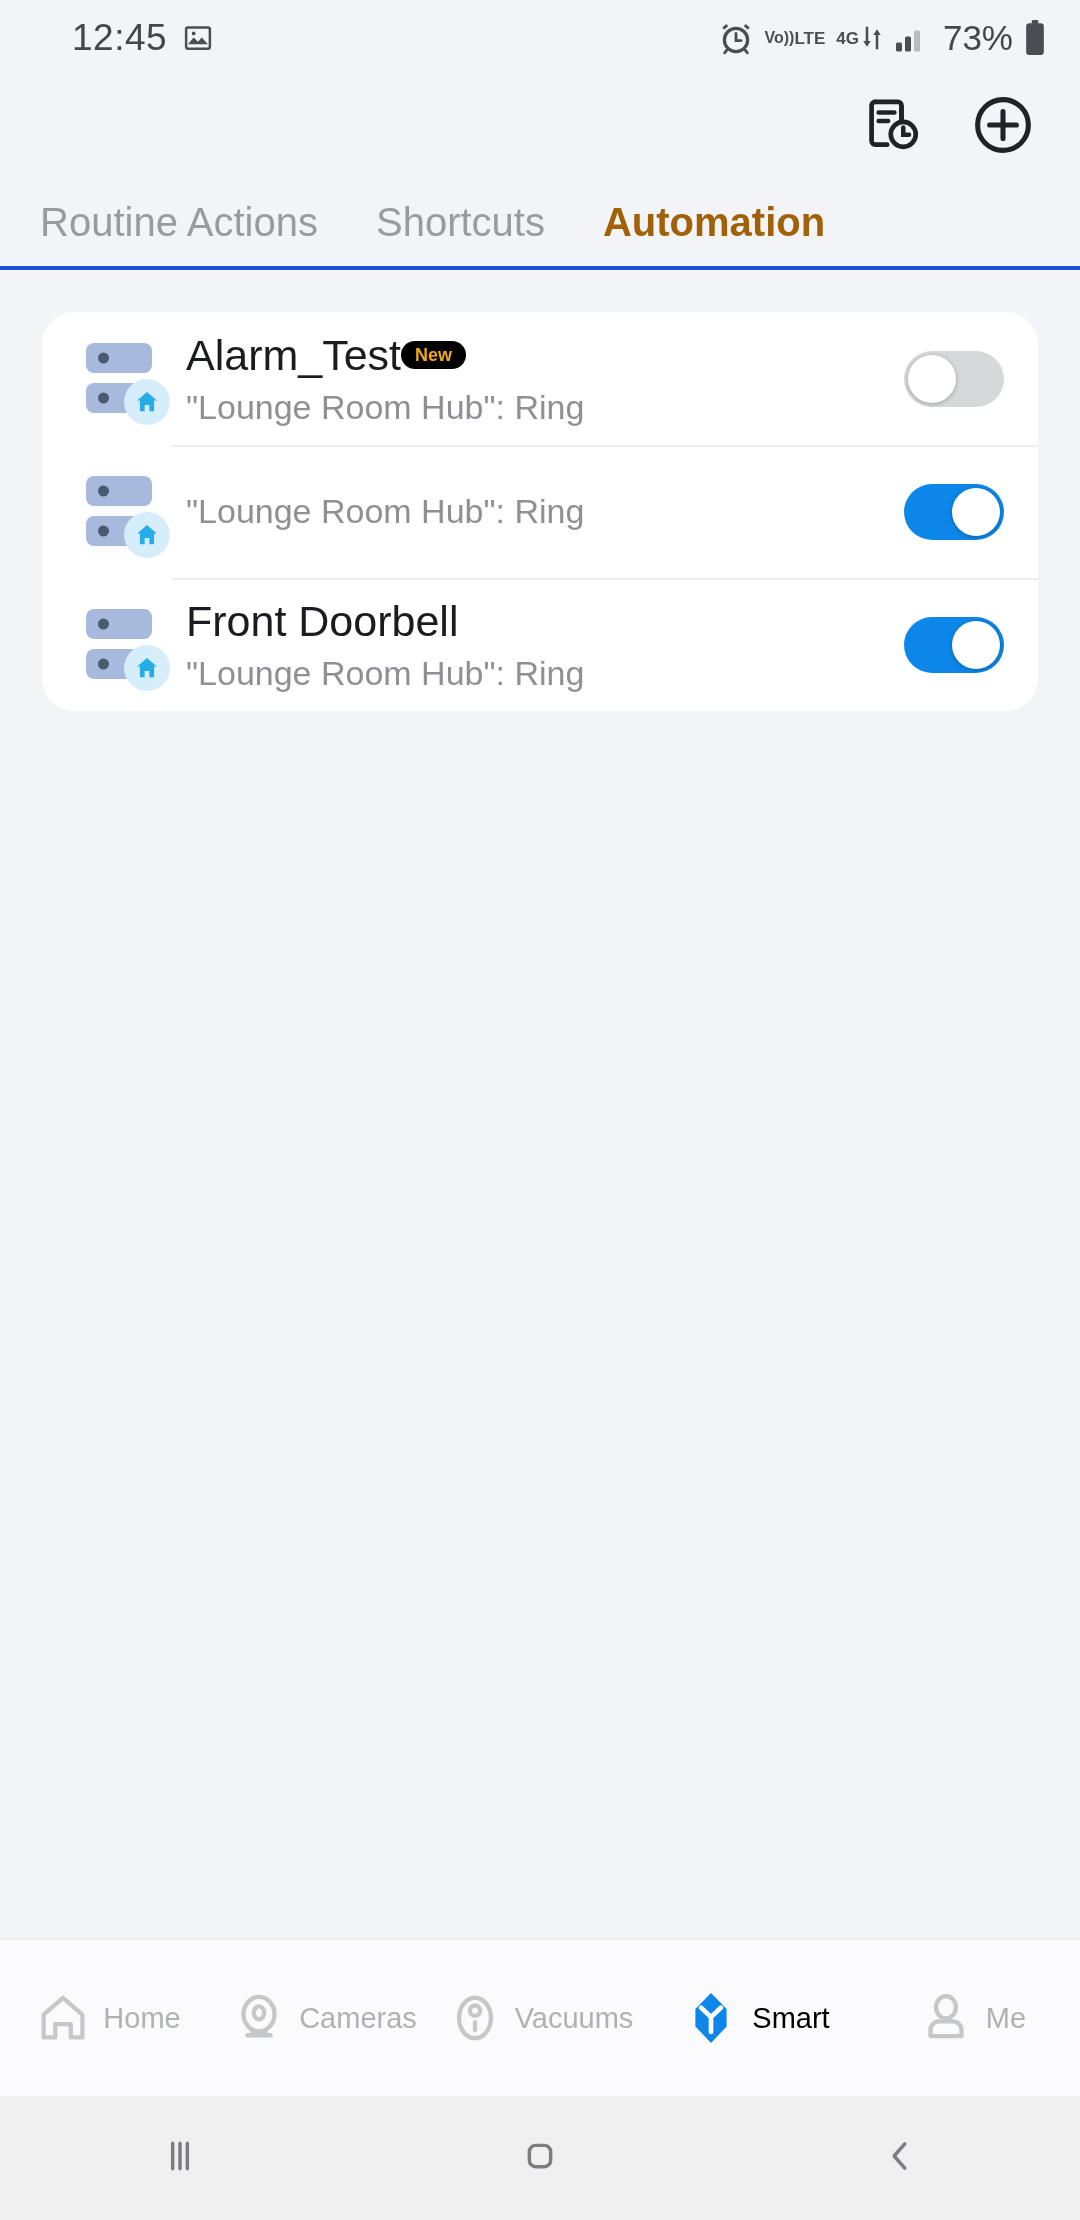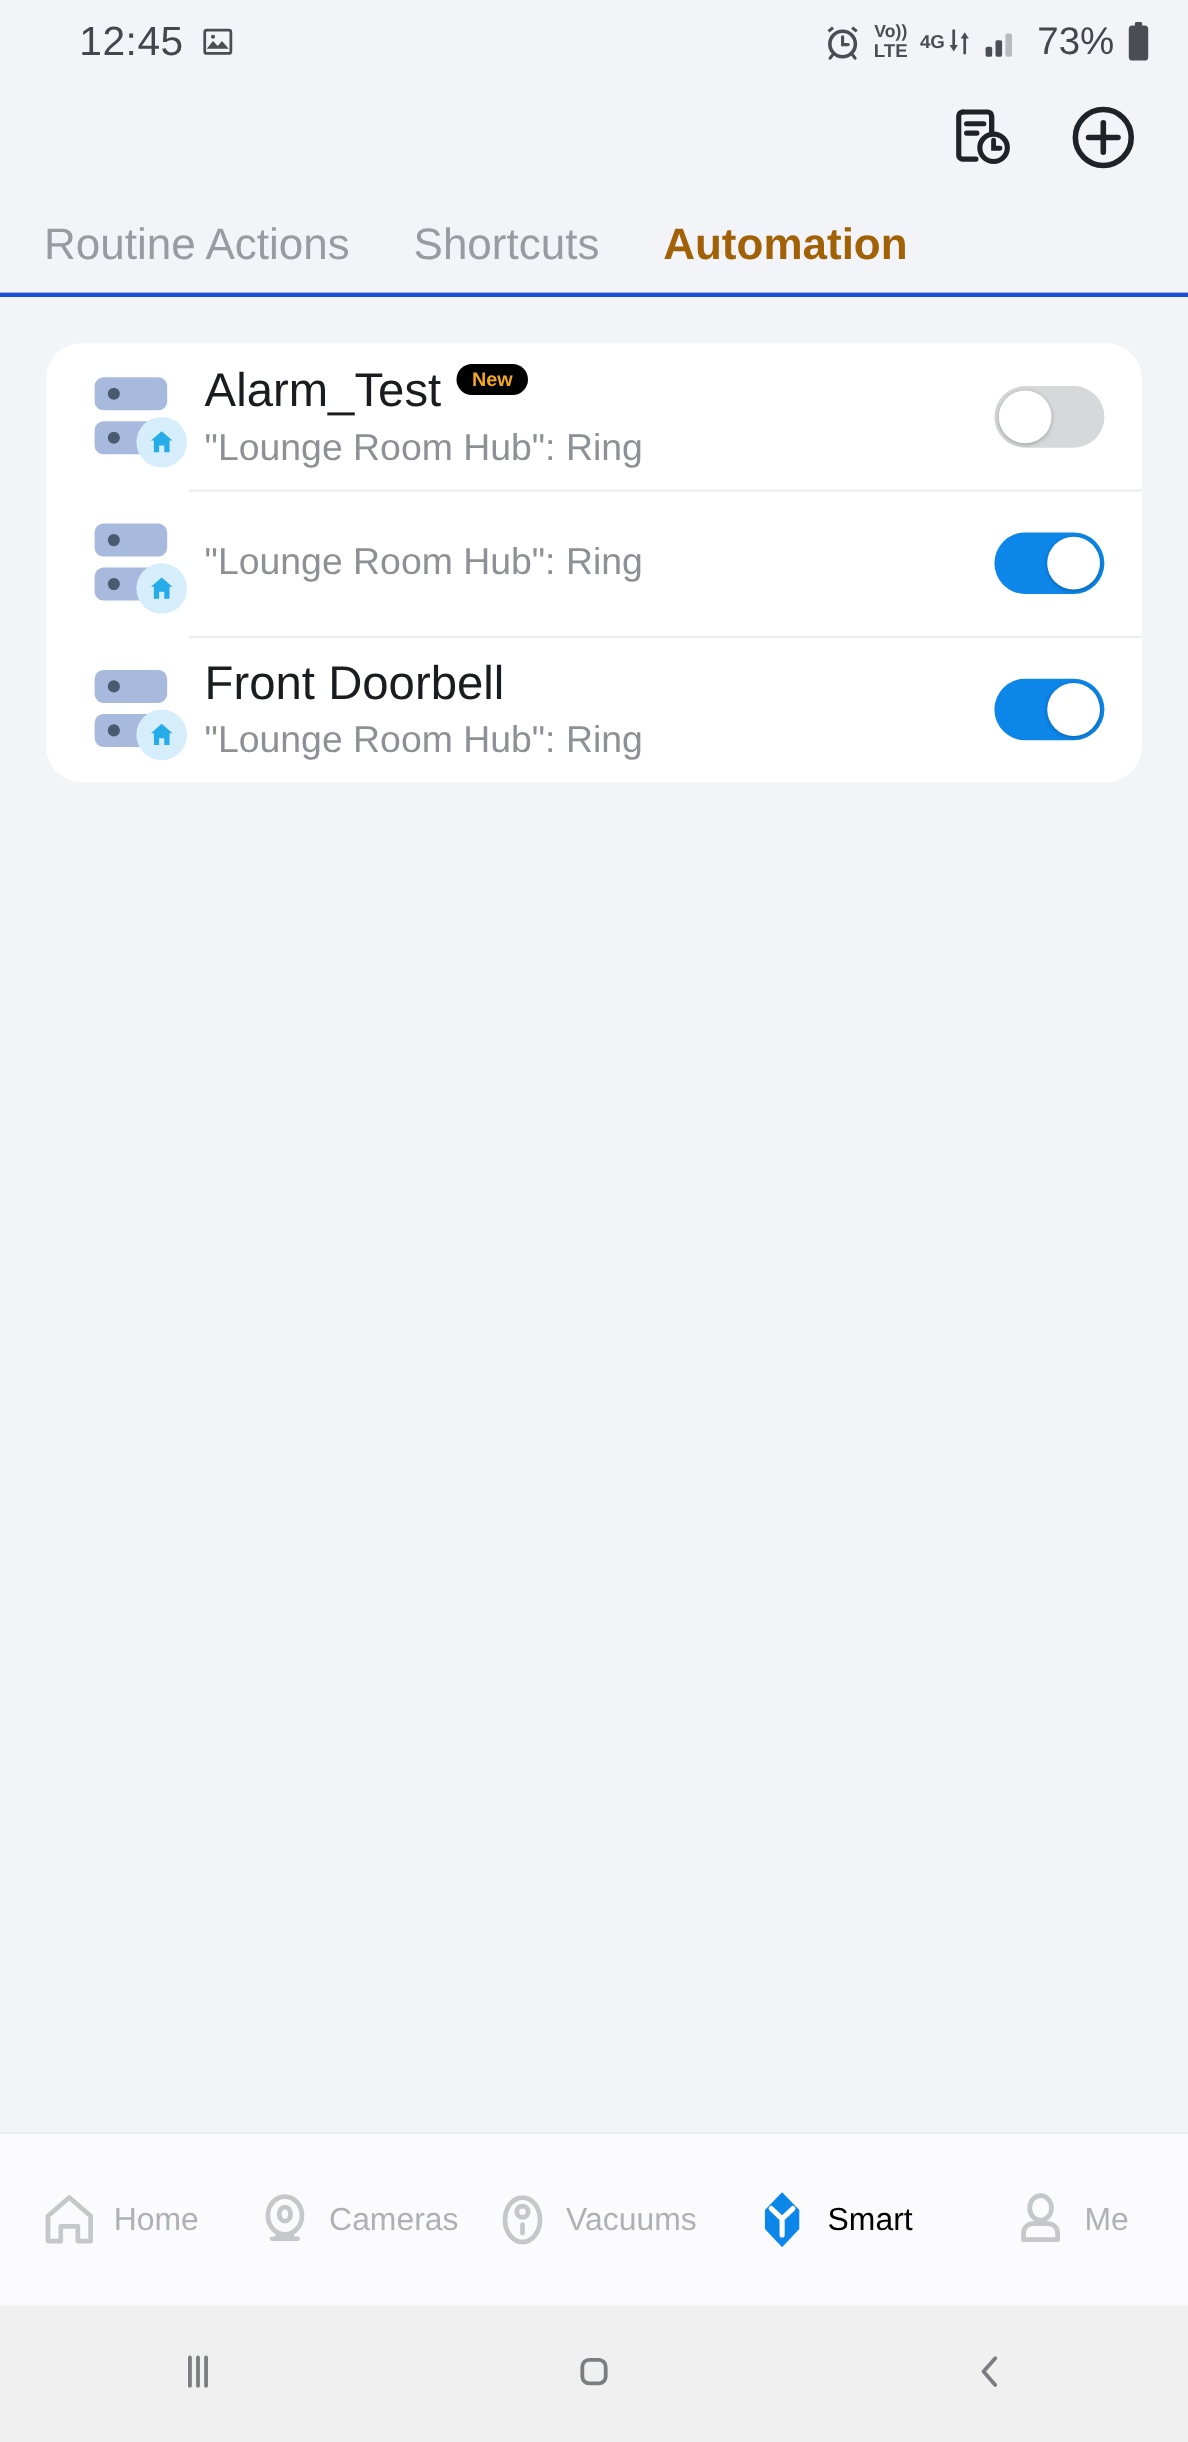--- a/index.html
+++ b/index.html
@@ -15,21 +15,21 @@
   .statusbar {
     height:76px; flex:0 0 76px;
     display:flex; align-items:center; justify-content:space-between;
     padding:0 34px 0 72px;
     color:#4a4d52;
   }
   .sb-left { display:flex; align-items:center; gap:16px; }
   .sb-time { font-size:37px; letter-spacing:.5px; color:#43464b; }
   .sb-right { display:flex; align-items:center; gap:11px; }
   .sb-ico { display:flex; align-items:center; }
-  .volte { display:flex; flex-direction:column; align-items:center; line-height:1; font-size:17px; font-weight:bold; color:#4a4d52; }
+  .volte { display:flex; align-items:center; line-height:1; font-size:17px; font-weight:bold; color:#4a4d52; }
   .volte span:first-child { font-size:16px; }
   .fourg { display:flex; align-items:center; gap:2px; }
   .fourg-txt { display:flex; flex-direction:column; align-items:flex-start; line-height:1; font-size:17px; font-weight:bold; }
   .sb-batt-pct { font-size:35px; color:#43464b; margin-left:4px; }
 
   
   .header-actions {
     height:102px; flex:0 0 102px;
     display:flex; align-items:center; justify-content:flex-end;
     gap:44px; padding-right:44px;
@@ -71,21 +71,21 @@
   .hub-bar.b1 { top:8px; }
   .hub-bar.b2 { top:48px; }
   .hub-dot { position:absolute; left:12px; top:50%; transform:translateY(-50%); width:11px; height:11px; border-radius:50%; background:#4a5a70; }
   .hub-badge {
     position:absolute; right:2px; bottom:-2px;
     width:46px; height:46px; border-radius:50%;
     background:#d6eefc; display:flex; align-items:center; justify-content:center;
   }
 
   .row-text { flex:1 1 auto; min-width:0; display:flex; flex-direction:column; justify-content:center; gap:8px; }
-  .row-title-line { display:flex; align-items:flex-start; gap:14px; }
+  .row-title-line { display:flex; align-items:center; }
   .row-title { font-size:43px; color:#1b1c1f; white-space:nowrap; }
   .badge-new {
     background:#000000; color:#f0a81e;
     font-size:18px; font-weight:bold;
     padding:5px 14px; border-radius:16px; line-height:1;
   }
   .row-sub { font-size:34px; color:#8e9095; white-space:nowrap; overflow:hidden; text-overflow:ellipsis; }
 
   
   .toggle { flex:0 0 100px; width:100px; height:56px; border-radius:28px; position:relative; cursor:pointer; background:#d7d8da; }

